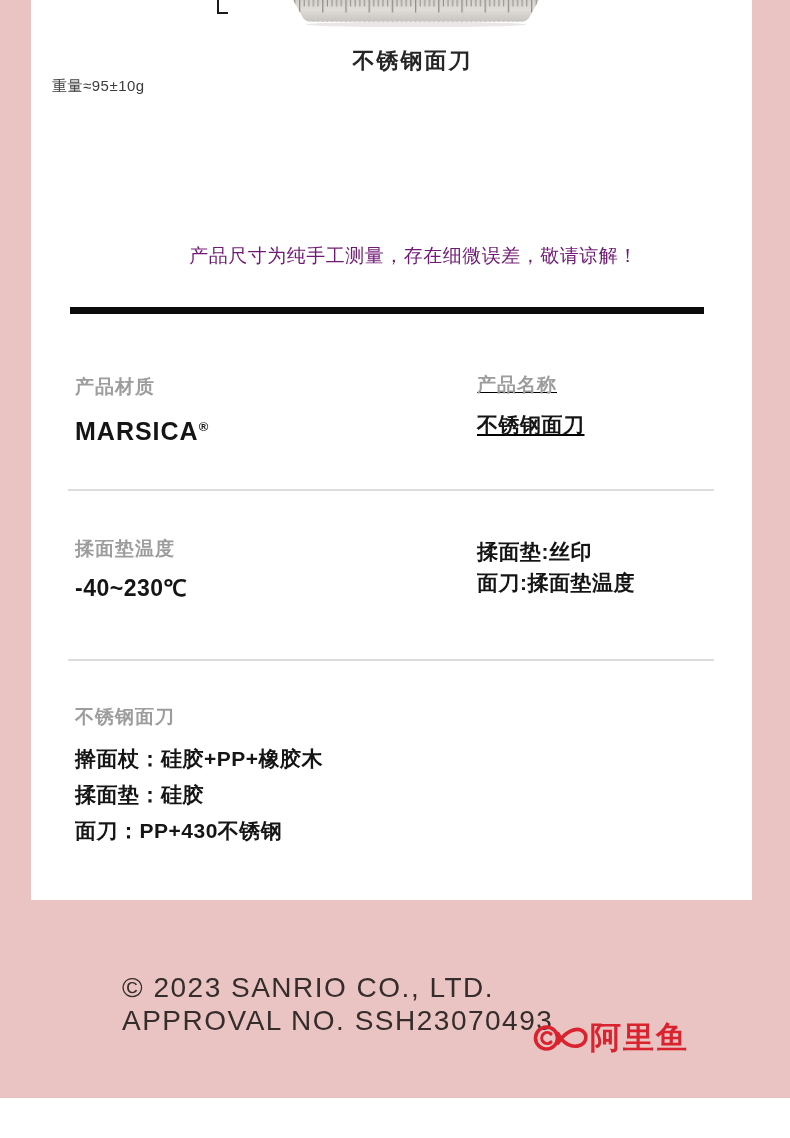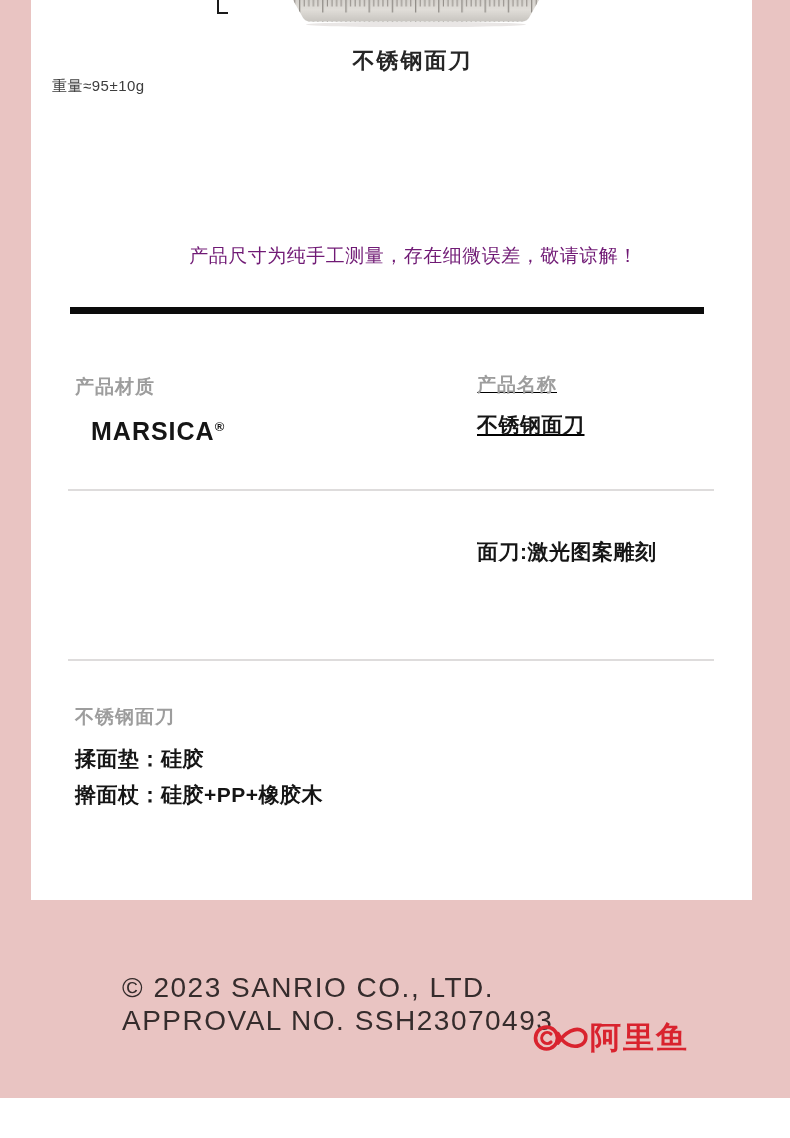--- a/index.html
+++ b/index.html
@@ -53,21 +53,21 @@
 
   .cell{position:absolute;}
   .cell .label{
     font-size:19px;font-weight:bold;color:#9d9d9d;
     margin-bottom:11px;letter-spacing:1px;
   }
   .cell .line{
     font-size:21px;font-weight:bold;color:#151515;
     line-height:31px;letter-spacing:0.5px;
   }
-  .cell .line.big{font-size:25px;letter-spacing:1px;margin-left:16px;}
+  .cell .line.big{font-size:25px;letter-spacing:1px;}
   .cell .line.temp{font-size:23px;}
   .cell.material .line{line-height:36px;}
   .cell sup{font-size:13px;font-weight:bold;vertical-align:super;}
 
   .c-brand{left:44px;top:374px;}
   .c-name{left:446px;top:372px;text-decoration:underline;}
   .c-temp{left:44px;top:536px;}
   .c-craft{left:446px;top:536px;}
   .c-material{left:44px;top:704px;}
 
@@ -130,31 +130,37 @@
       <div class="line big"><span>MARSICA</span><sup>®</sup></div>
     </div>
 
     <div class="cell c-name">
       <div class="label">产品名称</div>
       <div class="line">不锈钢面刀</div>
     </div>
 
     <div class="hr hr1"></div>
 
+    <div class="cell c-temp">
+      <div class="label">揉面垫温度</div>
+      <div class="line temp">-40~230℃</div>
+    </div>
 
     <div class="cell c-craft">
-      <div class="line">面刀:激光图案雕刻</div>
+      <div class="line">揉面垫:丝印</div>
+      <div class="line">面刀:揉面垫温度</div>
     </div>
 
     <div class="hr hr2"></div>
 
     <div class="cell c-material material">
       <div class="label">不锈钢面刀</div>
+      <div class="line">擀面杖：硅胶+PP+橡胶木</div>
       <div class="line">揉面垫：硅胶</div>
-      <div class="line">擀面杖：硅胶+PP+橡胶木</div>
+      <div class="line">面刀：PP+430不锈钢</div>
     </div>
 
   </div>
 
   <div class="footer-text">
     <div>© 2023 SANRIO CO., LTD.</div>
     <div>APPROVAL NO. SSH23070493</div>
   </div>
 
   <div class="alifish">

